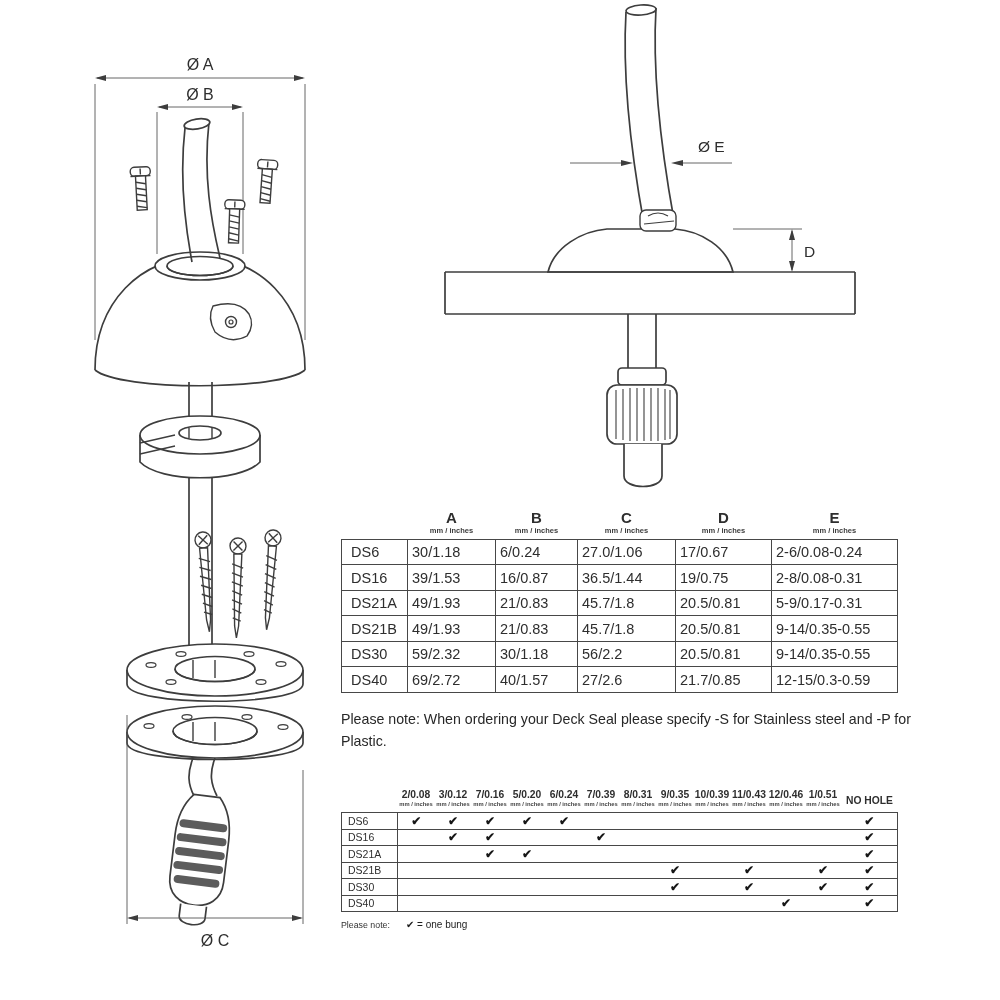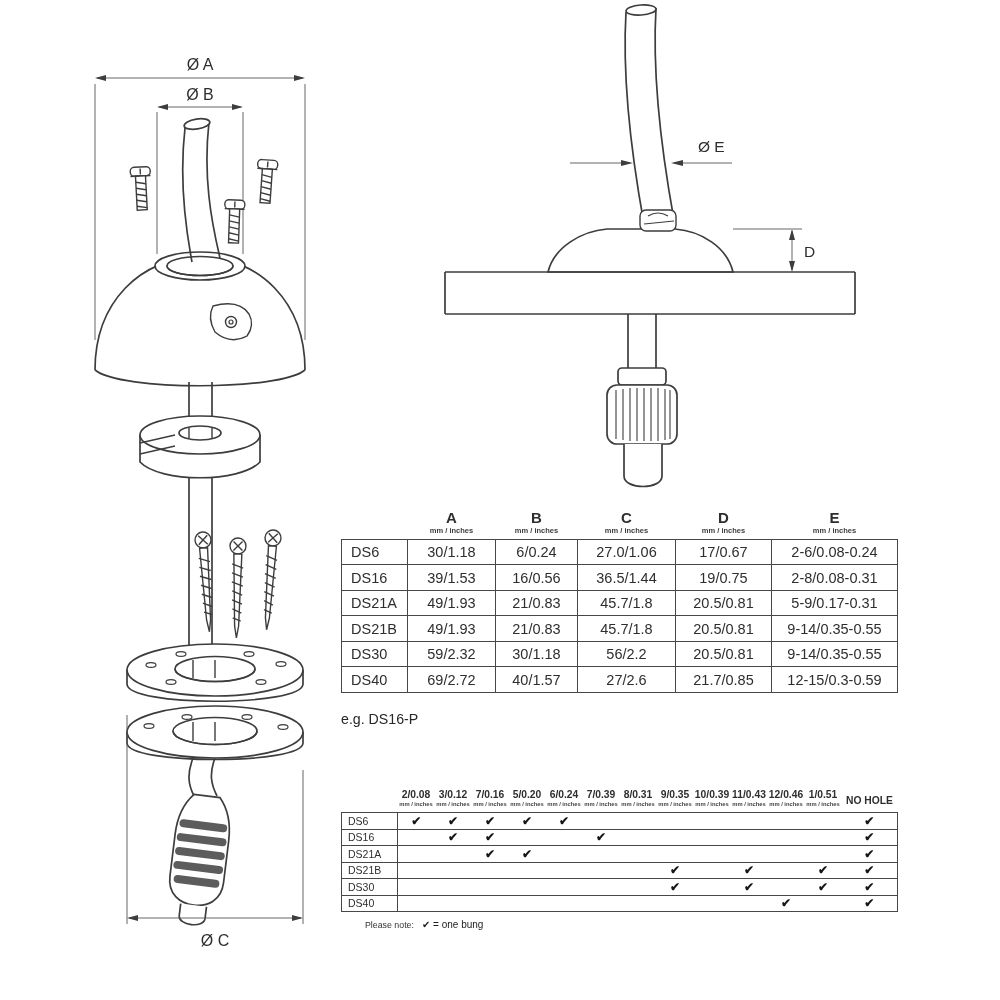--- a/index.html
+++ b/index.html
@@ -16,21 +16,20 @@
   svg text { font-family:"Liberation Sans", sans-serif; fill:#2e2e2e; stroke:none; }
 
   
   .spec-table { position:absolute; left:341px; top:510px; border-collapse:collapse; table-layout:fixed; }
   .spec-table thead th { border:none; padding:0 0 4px 0; vertical-align:bottom; }
   .col-letter { font-size:15px; line-height:1.1; text-align:center; }
   .unit { font-size:7.5px; color:#3c3c3c; line-height:1.1; text-align:center; }
   .spec-table tbody td {
     border:1.6px solid #474747;
     font-size:14.5px;
-    text-align:center;
     height:25.5px;
     padding:1px 4px;
     white-space:nowrap;
   }
   .spec-table tbody td.model { text-align:left; padding-left:9px; }
 
   
   .note { position:absolute; left:341px; top:708px; width:575px; font-size:14.2px; line-height:1.55; color:#272727; }
 
   
@@ -50,21 +49,21 @@
   .bung-table tbody td.bmodel {
     border-left:1.3px solid #474747;
     border-right:1.3px solid #474747;
     font-size:10.5px;
     text-align:left;
     padding-left:6px;
     white-space:nowrap;
   }
   .bung-table tbody td:last-child { border-right:1.3px solid #474747; }
   .bung-table tbody td.bcheck { font-size:12px; font-weight:bold; color:#161616; }
-  .bung-footer { margin-top:7px; display:flex; align-items:flex-end; gap:8px;margin-left:24px; }
+  .bung-footer { margin-top:7px; display:flex; align-items:flex-end; gap:16px; }
   .bf-label { font-size:8.8px; color:#333; }
   .bf-text { font-size:10px; color:#1d1d1d; }
 </style>
 </head>
 <body>
 
 <svg class="abs" style="left:35px; top:10px;" width="330" height="950" viewBox="0 0 330 950">
   <defs>
     <g id="mscrew" stroke="#3d3d3d" stroke-width="1.4" fill="#fff">
       <rect x="-10" y="0" width="20" height="9" rx="4"></rect>
@@ -309,21 +308,21 @@
         <td class="model">DS6</td>
         <td>30/1.18</td>
         <td>6/0.24</td>
         <td>27.0/1.06</td>
         <td>17/0.67</td>
         <td>2-6/0.08-0.24</td>
       </tr>
       <tr>
         <td class="model">DS16</td>
         <td>39/1.53</td>
-        <td>16/0.56</td>
+        <td>16/0.87</td>
         <td>36.5/1.44</td>
         <td>19/0.75</td>
         <td>2-8/0.08-0.31</td>
       </tr>
       <tr>
         <td class="model">DS21A</td>
         <td>49/1.93</td>
         <td>21/0.83</td>
         <td>45.7/1.8</td>
         <td>20.5/0.81</td>
@@ -350,21 +349,21 @@
         <td>69/2.72</td>
         <td>40/1.57</td>
         <td>27/2.6</td>
         <td>21.7/0.85</td>
         <td>12-15/0.3-0.59</td>
       </tr>
     </tbody>
 </table>
 
 <div class="note">
-  <div>e.g. DS16-P</div>
+  <div>Please note: When ordering your Deck Seal please specify -S for Stainless steel and -P for Plastic.</div>
 </div>
 
 <div class="bung-section">
   <table class="bung-table">
     <colgroup>
       <col style="width:56px">
       <col style="width:37px">
         <col style="width:37px">
         <col style="width:37px">
         <col style="width:37px">

